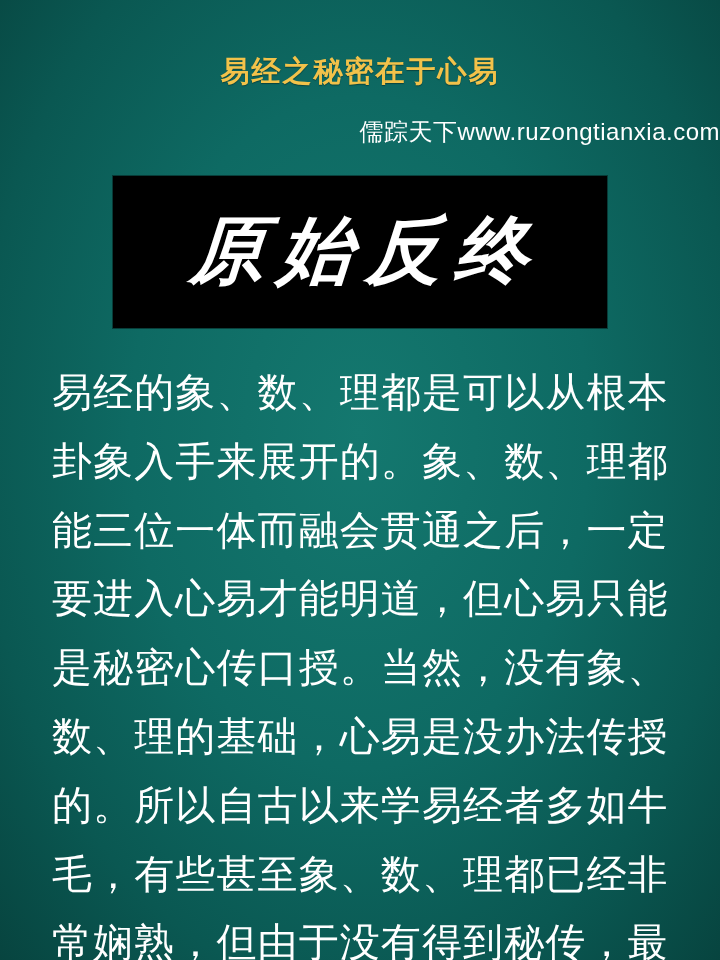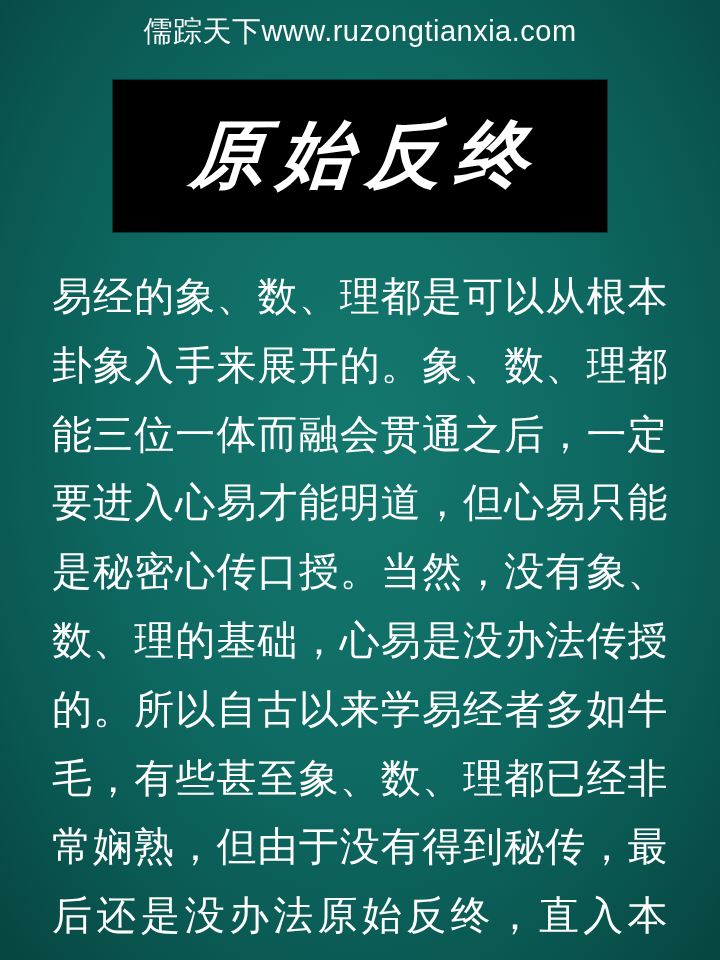--- a/index.html
+++ b/index.html
@@ -25,25 +25,25 @@
     text-align: center;
     color: #f2c24a;
     font-family: "DejaVu Serif", serif;
     font-weight: bold;
     font-size: 29px;
     letter-spacing: 2px;
     margin-top: 52px;
     text-shadow: 0 1px 1px rgba(0,0,0,0.35);
   }
   .subtitle {
-    text-align: center;
+    text-align: right;
     color: #ffffff;
     font-family: "Liberation Sans", sans-serif;
-    font-size: 29px;
-    margin-top: 12px;
+    font-size: 24px;
+    margin-top: 24px;
     letter-spacing: 0.5px;
   }
   .banner {
     width: 494px;
     height: 152px;
     background: #000000;
     margin: 28px auto 0 auto;
     display: flex;
     align-items: center;
     justify-content: center;
@@ -69,20 +69,21 @@
     text-align: justify;
     text-justify: inter-ideograph;
     letter-spacing: 0.5px;
   }
 </style>
 </head>
 <body>
 
 <div class="page">
 
+  <div class="title">易经之秘密在于心易</div>
 
   <div class="subtitle">儒踪天下www.ruzongtianxia.com</div>
 
   <div class="banner">
     <span class="banner-text">原始反终</span>
   </div>
 
   <div class="body-text">易经的象、数、理都是可以从根本卦象入手来展开的。象、数、理都能三位一体而融会贯通之后，一定要进入心易才能明道，但心易只能是秘密心传口授。当然，没有象、数、理的基础，心易是没办法传授的。所以自古以来学易经者多如牛毛，有些甚至象、数、理都已经非常娴熟，但由于没有得到秘传，最后还是没办法原始反终，直入本体。（传播圣道 随手转发）</div>
 
 </div>

